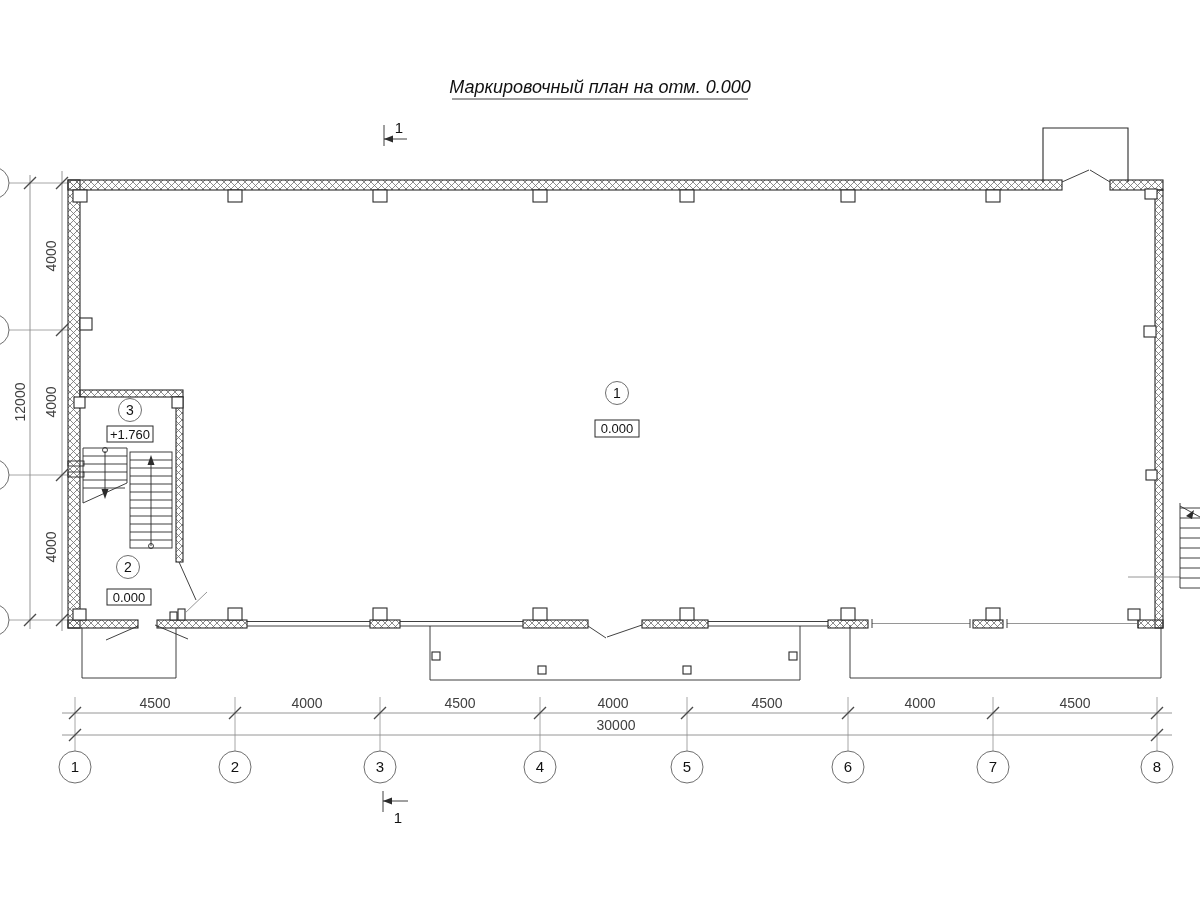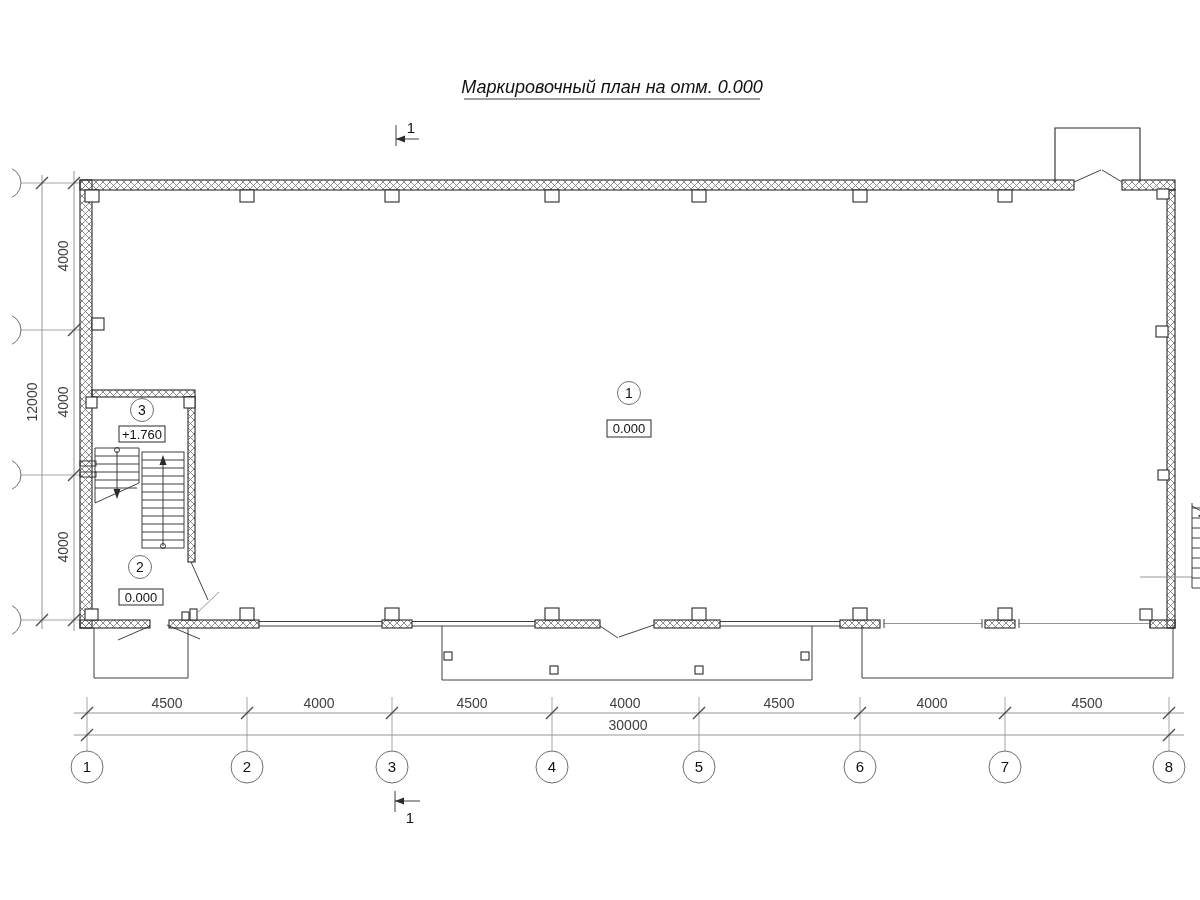--- a/index.html
+++ b/index.html
@@ -1,16 +1,16 @@
 <!DOCTYPE html>
 <html><head>
 <meta charset="utf-8">
 <style>
   html,body{margin:0;padding:0;background:#ffffff;width:1200px;height:900px;overflow:hidden;}
-  .sheet{position:relative;width:1152px;height:900px;background:#fff;font-family:"Liberation Sans",sans-serif;margin-left:12px;}
+  .sheet{position:relative;width:1152px;height:900px;background:#fff;font-family:"Liberation Sans",sans-serif;}
   svg{display:block;}
   text{font-family:"Liberation Sans",sans-serif;fill:#1c1c1c;}
   .t-title{font-size:18px;font-style:italic;fill:#111;}
   .t-dim{font-size:14px;fill:#3f3f3f;}
   .t-axis{font-size:15px;fill:#111;}
   .t-room{font-size:14px;fill:#111;}
   .t-elev{font-size:13px;fill:#111;}
   .t-sec{font-size:15px;fill:#111;}
   .ln-wall{stroke:#2b2b2b;stroke-width:1.1;fill:none;}
   .ln-thin{stroke:#2b2b2b;stroke-width:0.9;fill:none;}

